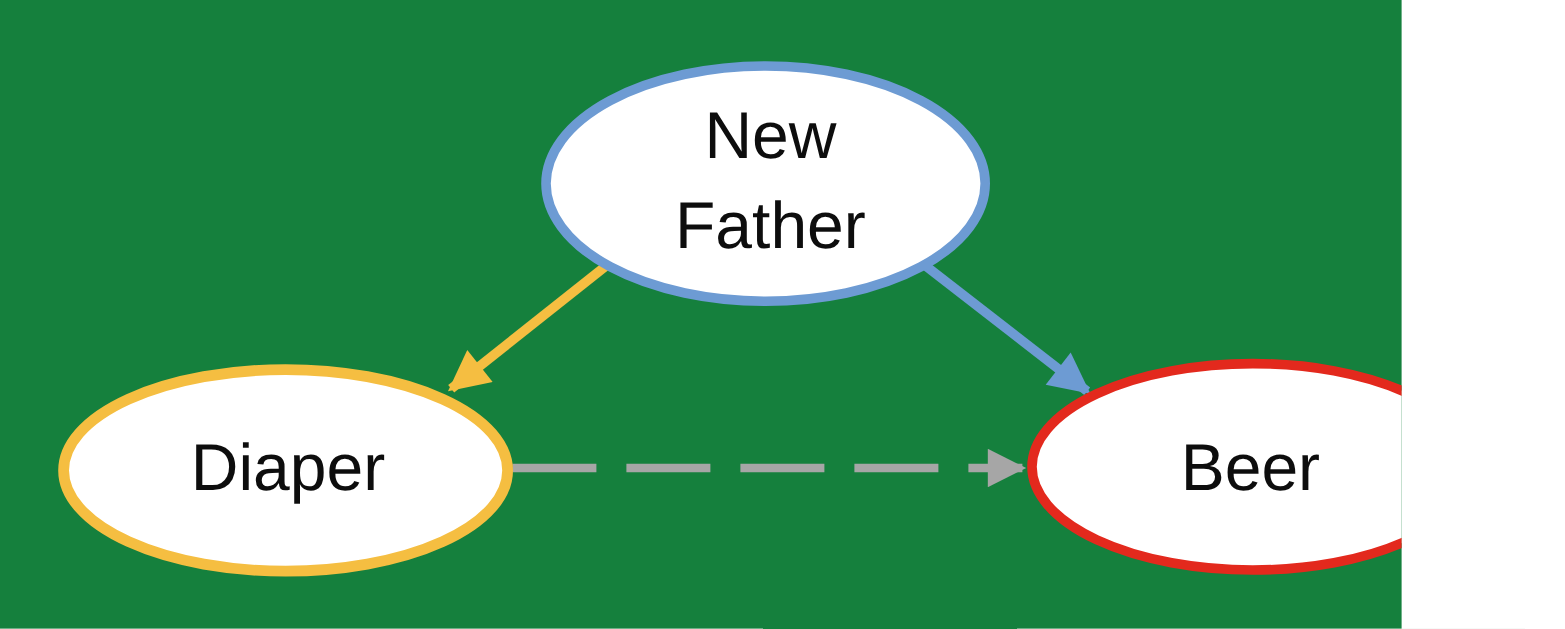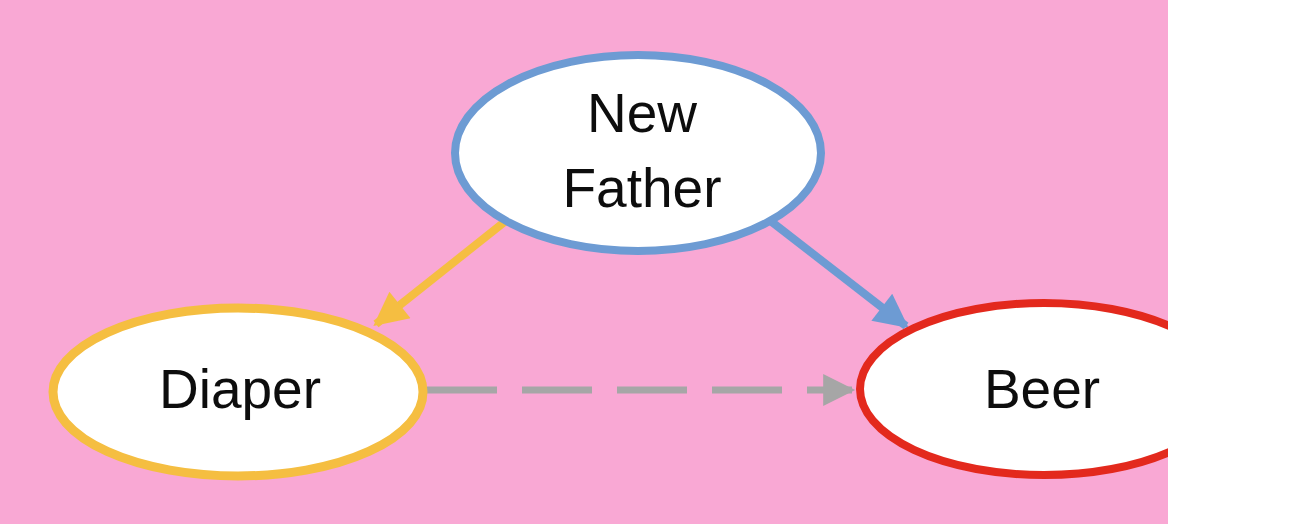--- a/index.html
+++ b/index.html
@@ -5,21 +5,21 @@
   html, body {
     margin: 0;
     padding: 0;
     background: #ffffff;
     font-family: "Liberation Sans", sans-serif;
   }
   .canvas-wrap {
     position: relative;
     width: 1168px;
     height: 524px;
-    background: #f9a8d4;
+    background: #15803d;
     overflow: hidden;
   }
   svg { display: block; }
   .node-ellipse {
     fill: #ffffff;
   }
   .node-label {
     fill: #0d0d0d;
     font-family: "Liberation Sans", sans-serif;
     font-size: 55px;

